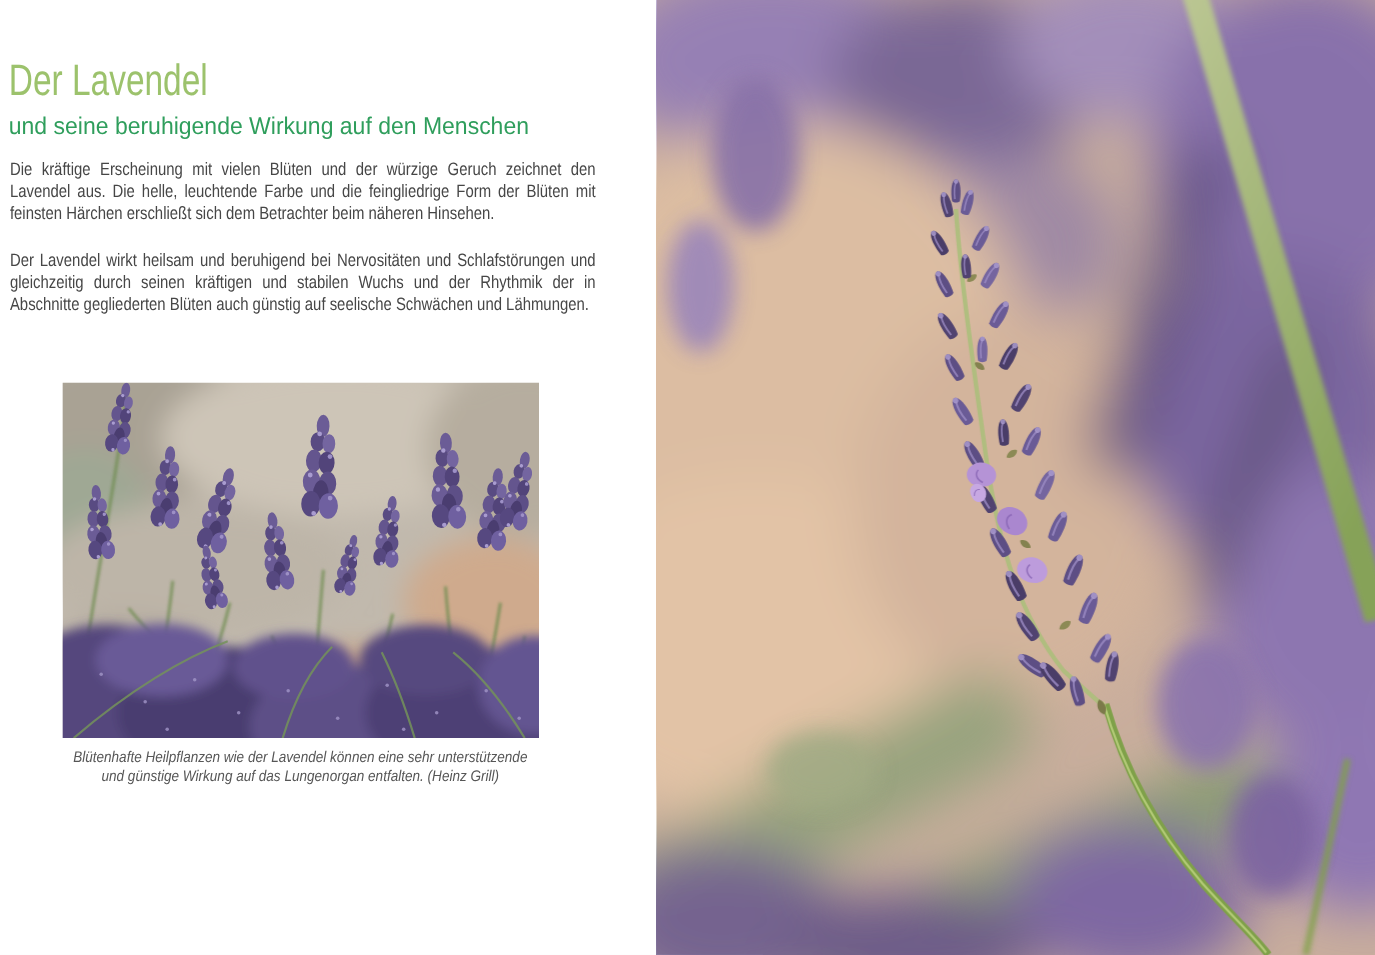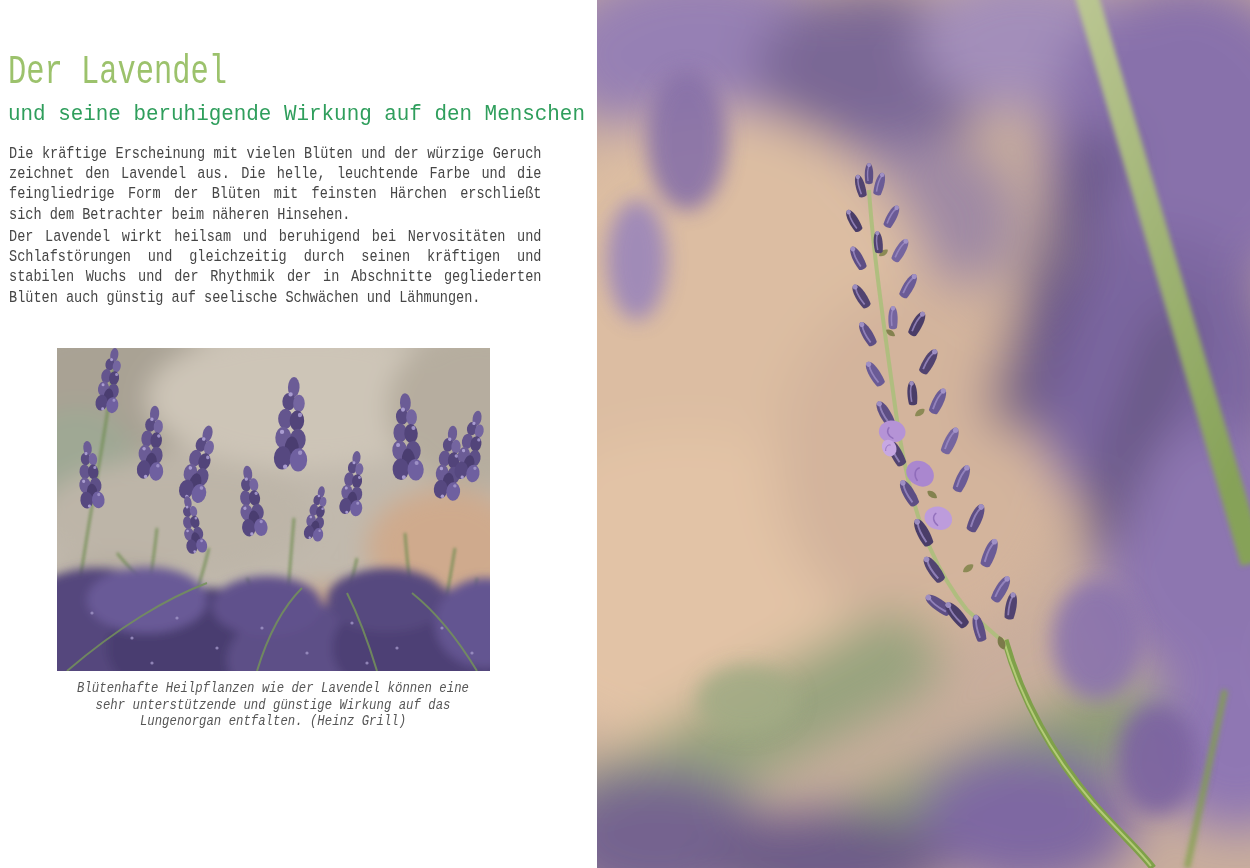--- a/index.html
+++ b/index.html
@@ -1,17 +1,17 @@
 <!DOCTYPE html>
 <html><head>
 <meta charset="utf-8">
 <style>
   html,body{margin:0;padding:0;background:#ffffff;}
   .spread{position:relative;width:1250px;height:868px;background:#ffffff;overflow:hidden;
-          font-family:Liberation Mono, monospace;}
+          font-family:Liberation Sans, sans-serif;}
   .left-page{position:absolute;left:0;top:0;width:597px;height:868px;background:#ffffff;}
   .page-title{position:absolute;left:8px;top:52px;margin:0;font-size:40px;font-weight:normal;
               line-height:1.05;color:#9cc26c;white-space:nowrap;
               transform:scaleX(0.76);transform-origin:0 0;letter-spacing:0px;}
   .page-subtitle{position:absolute;left:8px;top:102px;margin:0;font-size:22px;font-weight:normal;
               line-height:1.2;color:#2f9e5c;white-space:nowrap;
               transform:scaleX(0.95);transform-origin:0 0;}
   .para{position:absolute;left:9px;margin:0;width:640px;font-size:16.3px;line-height:20.2px;
         color:#464646;text-align:justify;transform:scaleX(0.832);transform-origin:0 0;
         hyphens:none;}

